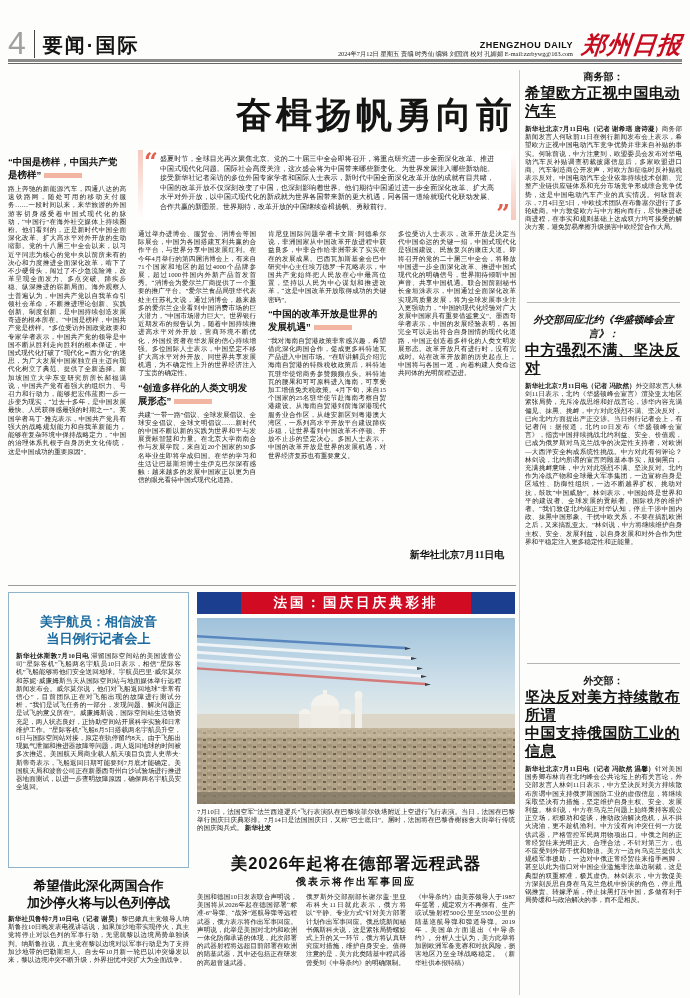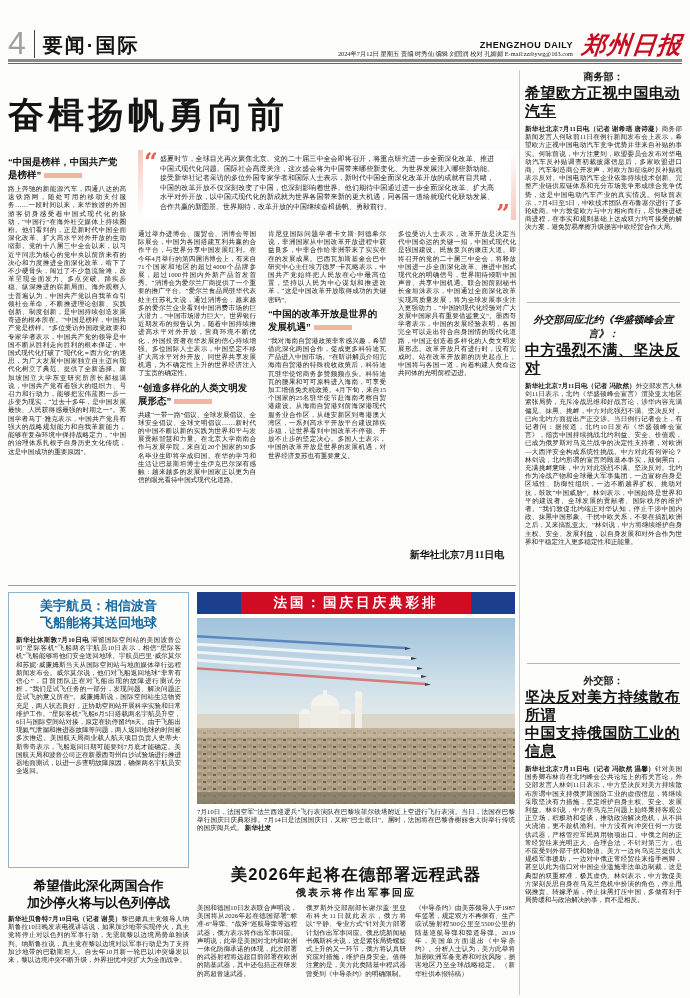--- a/index.html
+++ b/index.html
@@ -18,21 +18,21 @@
   .mast-en{font-family:"Liberation Sans",sans-serif;font-size:9px;font-weight:bold;letter-spacing:.5px;line-height:10px;}
   .date-line{font-size:6.3px;color:#222;line-height:8px;white-space:nowrap;}
   .logo-cn{font-family:"DejaVu Serif",serif;font-style:italic;font-weight:bold;font-size:24px;line-height:26px;
            color:#c60c1e;transform:skewX(-6deg);letter-spacing:1px;}
   .rule-thick{left:8px;top:59px;width:674px;height:2.5px;background:#8b8b8b;}
   .rule-thin{left:8px;top:63px;width:674px;height:1px;background:#666;}
 
   
   .lead{left:8px;top:70px;width:508px;height:512px;}
   .lead-headline{font-family:"Liberation Sans",sans-serif;font-size:36px;font-weight:900;letter-spacing:4px;
-                 text-align:left;line-height:42px;}
+                 text-align:right;line-height:42px;}
   .lead-subtitle{font-family:"Liberation Sans",sans-serif;font-size:15px;font-weight:bold;text-align:center;line-height:20px;margin-top:2px;}
   .lead-byline{font-size:7px;text-align:center;line-height:12px;color:#222;}
   .intro{position:absolute;left:130px;top:80px;width:378px;height:70px;padding:5px 22px;box-sizing:border-box;
          font-size:7px;line-height:9.5px;text-align:justify;color:#222;overflow:hidden;background:#fff;}
   .intro::before,.intro::after{content:"";position:absolute;top:0;width:5px;height:100%;}
   .intro::before{left:0;background:linear-gradient(180deg,#f6c9bd,#ffffff);}
   .intro::after{right:0;background:linear-gradient(180deg,#ffffff,#f6c9bd);}
   .qmark{position:absolute;font-family:"DejaVu Serif",serif;font-size:24px;color:#e2604e;font-weight:bold;line-height:20px;}
   .q-open{left:6px;top:2px;}
   .q-close{right:6px;bottom:-4px;}
@@ -53,37 +53,37 @@
   
   .sidebar{left:525px;top:70px;width:157px;height:925px;}
   .kicker{font-family:"Liberation Sans",sans-serif;font-size:10px;font-weight:bold;text-align:center;line-height:14px;}
   .kicker.small{font-size:10px;font-style:italic;}
   .sb-headline{font-family:"Liberation Sans",sans-serif;font-size:15px;font-weight:900;text-align:left;line-height:18px;letter-spacing:.5px;text-decoration:underline;}
   .sb-body{margin-top:5px;}
   .sb-divider{height:1px;background:#b5b5b5;margin:9px 2px 10px;}
 
   
   .bottom-left{left:8px;top:592px;width:181px;height:402px;}
-  .astro-box{border:1px solid #8fb4c9;padding:4px 7px;box-sizing:border-box;height:276px;overflow:hidden;}
+  .astro-box{border:1px solid #8fb4c9;padding:20px 7px;box-sizing:border-box;height:276px;overflow:hidden;}
   .astro-headline{font-family:"Liberation Sans",sans-serif;font-size:13px;font-weight:900;color:#17699e;
                   text-align:center;line-height:17px;}
   .black-headline{font-family:"Liberation Sans",sans-serif;font-size:13px;font-weight:900;color:#111;
                   text-align:center;line-height:17px;}
   .lebanon{margin-top:9px;}
 
   
   .bottom-mid{left:197px;top:592px;width:318px;height:402px;}
   .france-bar{height:22px;display:flex;align-items:center;justify-content:center;
               background:linear-gradient(90deg,#1c3e8f 0 44px,#d10b22 44px calc(100% - 44px),#1c3e8f calc(100% - 44px));}
   .france-title{font-family:"Liberation Sans",sans-serif;font-size:13.5px;font-weight:bold;color:#fff;letter-spacing:3px;}
   .photo{margin-top:4px;width:318px;height:186px;display:block;}
   .caption{margin-top:4px;height:36px;}
   .caption .src{font-weight:bold;}
   .mid-headline{font-family:"Liberation Sans",sans-serif;font-size:16.5px;font-weight:900;text-align:center;
-                line-height:21px;letter-spacing:1px;margin-top:20px;}
+                line-height:21px;letter-spacing:1px;margin-top:9px;}
   .mid-subtitle{font-family:Liberation Sans, sans-serif;font-size:10px;font-weight:bold;text-align:center;
                 line-height:15px;letter-spacing:2px;}
   .mid-cols{display:flex;gap:9px;margin-top:4px;height:104px;}
   .mid-col{flex:1;overflow:hidden;}
 </style>
 </head>
 <body>
 
 <div class="page">
 
@@ -178,21 +178,21 @@
       <div class="body-text sb-body" style="height:240px;">
         <span class="lede-bold">新华社北京7月11日电（记者 冯歆然 温馨）</span><span>针对美国国务卿布林肯在北约峰会公共论坛上的有关言论，外交部发言人林剑11日表示，中方坚决反对美方持续散布所谓中国支持俄罗斯国防工业的虚假信息，将继续采取坚决有力措施，坚定维护自身主权、安全、发展利益。林剑说，中方在乌克兰问题上始终秉持客观公正立场，积极劝和促谈，推动政治解决危机，从不拱火浇油，更不趁机渔利。中方没有向冲突任何一方提供武器，严格管控军民两用物项出口。中俄之间的正常经贸往来光明正大、合理合法，不针对第三方，也不应受到外部干扰和胁迫。美方一边向乌克兰提供大规模军事援助，一边对中俄正常经贸往来指手画脚，甚至以此为借口对中国企业滥施非法单边制裁，这是典型的双重标准，极其虚伪。林剑表示，中方敦促美方深刻反思自身在乌克兰危机中扮演的角色，停止甩锅推责、转嫁矛盾，停止抹黑打压中国，多做有利于局势缓和与政治解决的事，而不是相反。</span>
       </div>
     </article>
   </aside>
 
   <section class="abs bottom-left">
     <article class="astro-box">
       <div class="astro-headline">
         <span style="display:block">美宇航员：相信波音</span>
-        <span style="display:block">飞船能将其送回地球</span>
+        <span style="display:block">当日例行记者会上</span>
       </div>
       <div class="body-text" style="height:218px;margin-top:5px;">
         <span class="lede-bold">新华社休斯敦7月10日电</span><span> 滞留国际空间站的美国波音公司“星际客机”飞船两名宇航员10日表示，相信“星际客机”飞船能够将他们安全送回地球。宇航员巴里·威尔莫尔和苏妮·威廉姆斯当天从国际空间站与地面媒体举行远程新闻发布会。威尔莫尔说，他们对飞船返回地球“非常有信心”，目前团队正在对飞船出现的故障进行测试分析，“我们是试飞任务的一部分，发现问题、解决问题正是试飞的意义所在”。威廉姆斯说，国际空间站生活物资充足，两人状态良好，正协助空间站开展科学实验和日常维护工作。“星际客机”飞船6月5日搭载两名宇航员升空，6日与国际空间站对接，原定在轨停留约8天。由于飞船出现氦气泄漏和推进器故障等问题，两人返回地球的时间被多次推迟。美国航天局商业载人航天项目负责人史蒂夫·斯蒂奇表示，飞船返回日期可能要到7月底才能确定。美国航天局和波音公司正在新墨西哥州白沙试验场进行推进器地面测试，以进一步查明故障原因，确保两名宇航员安全返回。</span>
       </div>
     </article>
 
     <article class="lebanon">
       <div class="black-headline">
         <span style="display:block">希望借此深化两国合作</span>
         <span style="display:block">加沙停火将与以色列停战</span>

